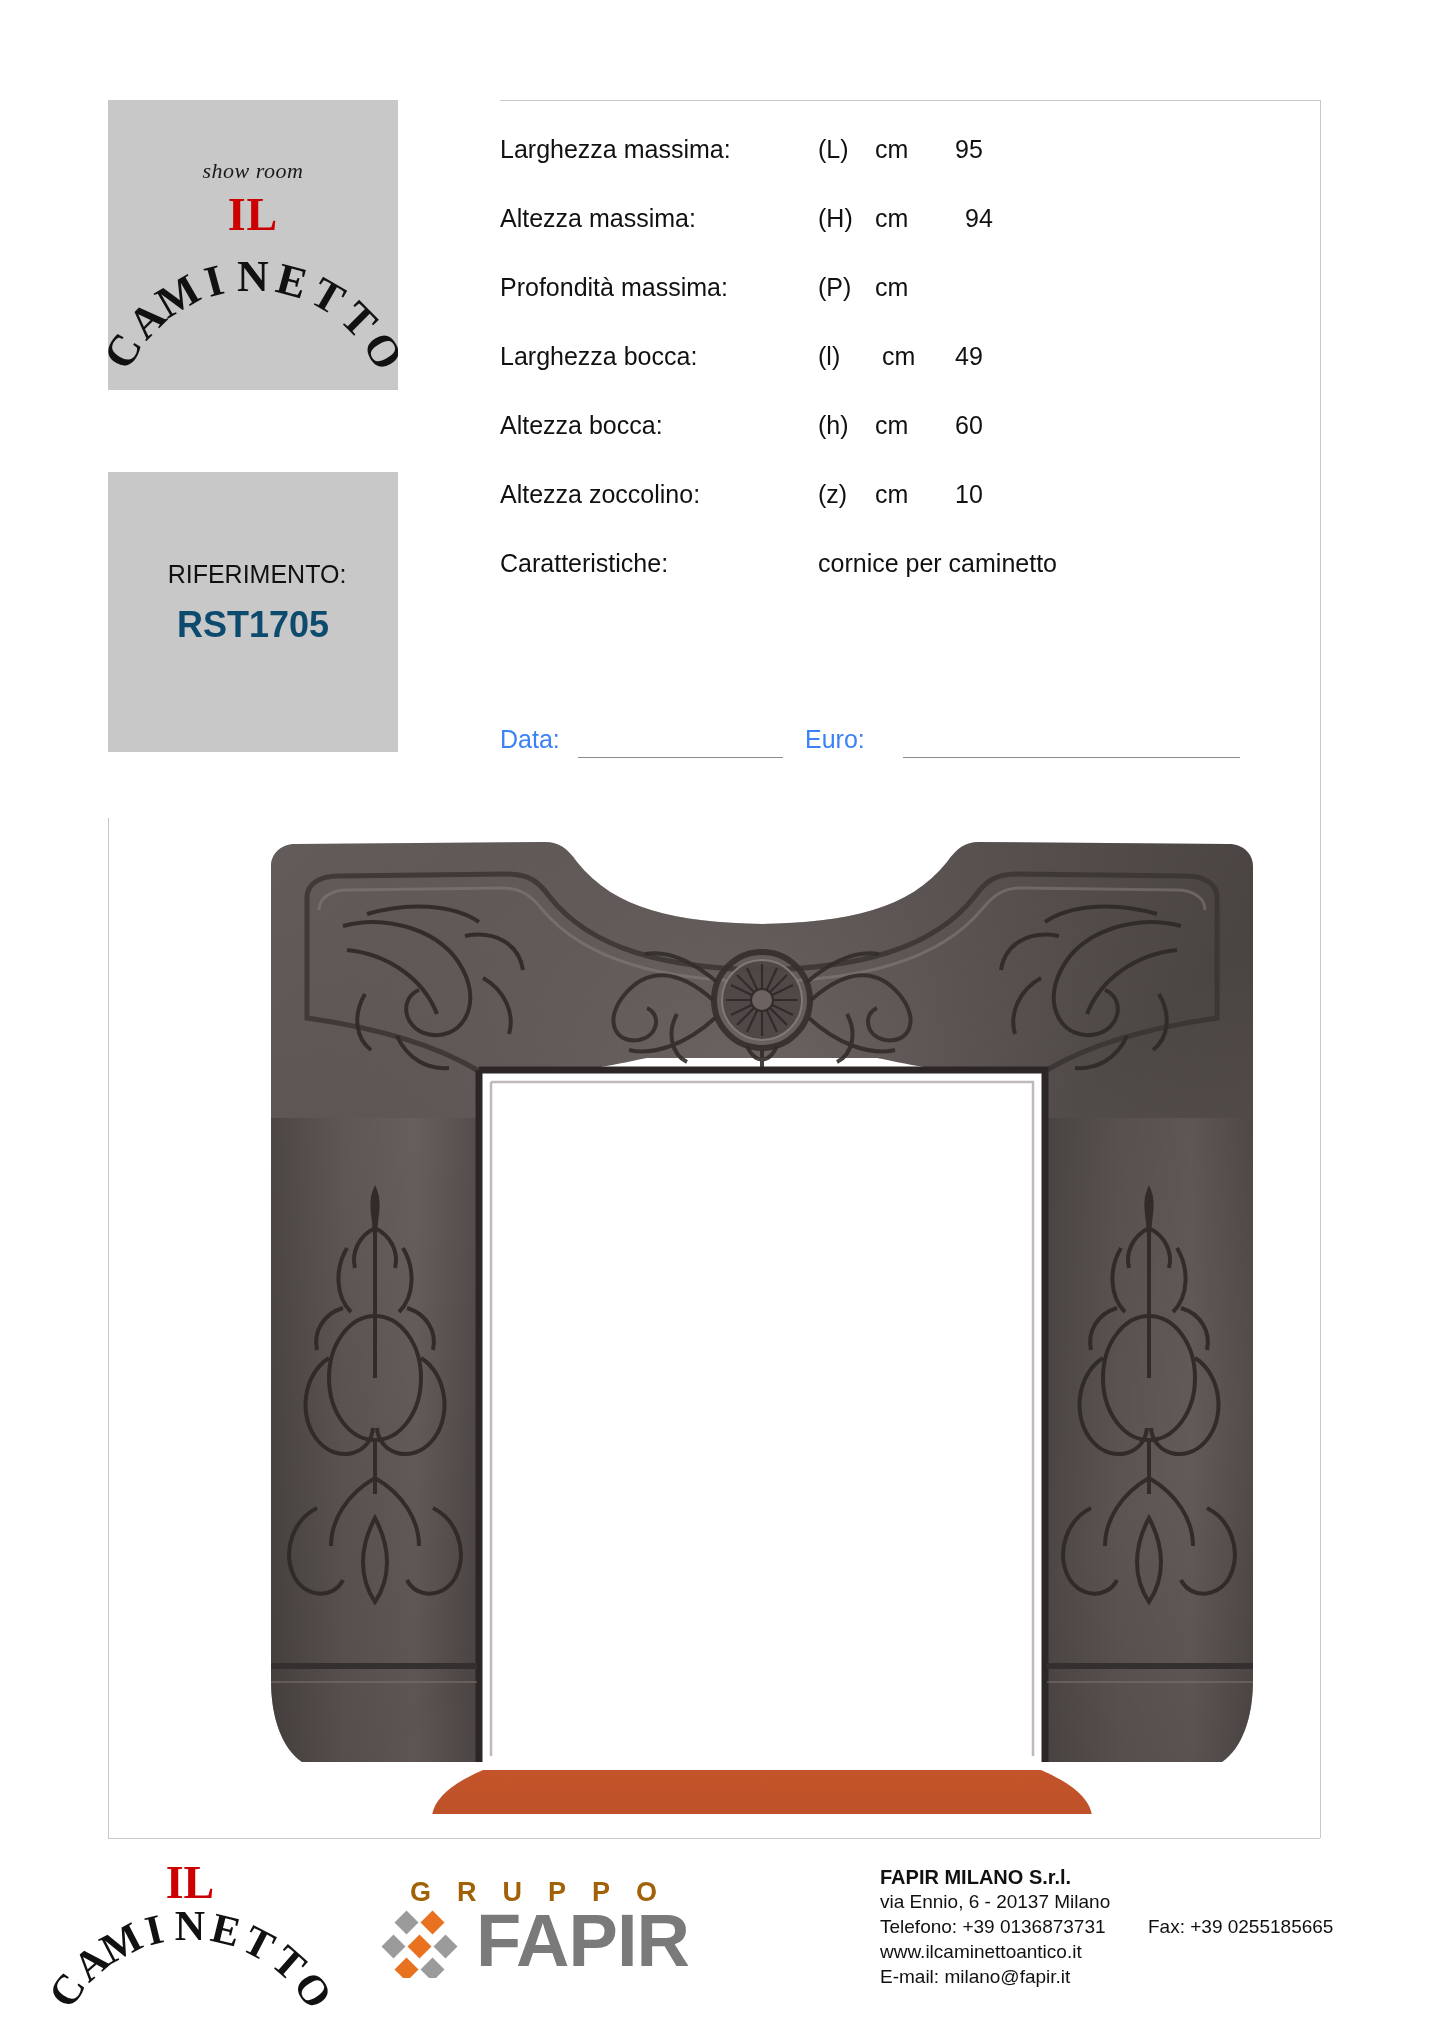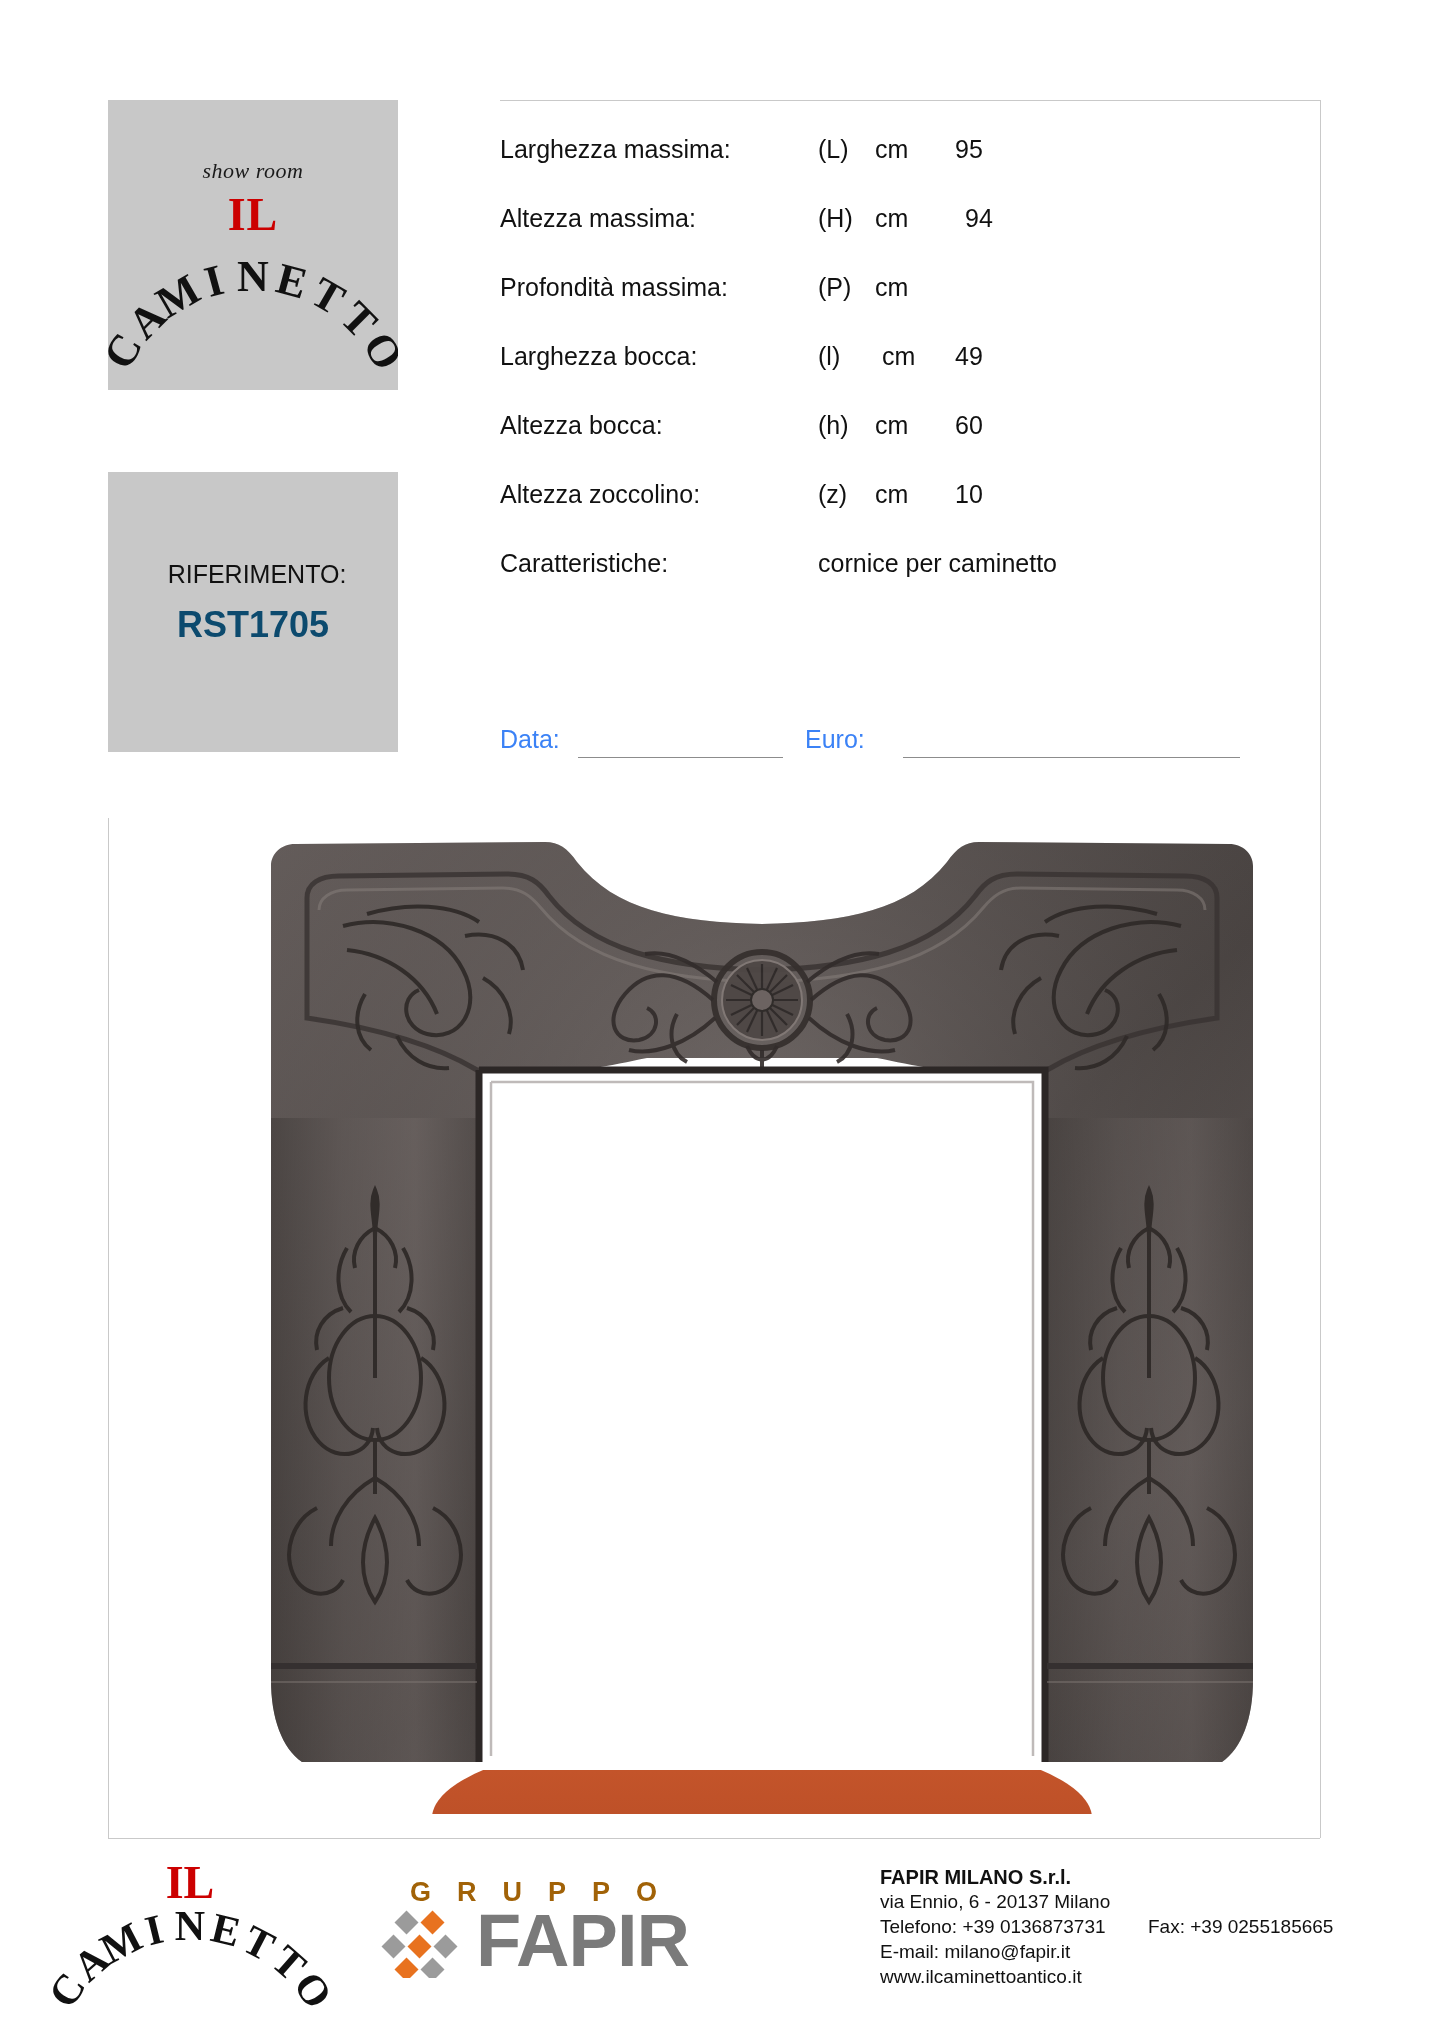--- a/index.html
+++ b/index.html
@@ -505,21 +505,21 @@
           <span class="c-left bold">FAPIR MILANO S.r.l.</span>
         </div>
       <div class="contact-row">
           <span class="c-left">via Ennio, 6 - 20137 Milano</span>
         </div>
       <div class="contact-row">
         <span class="c-left">Telefono: +39 0136873731</span>
         <span class="c-right">Fax: +39 0255185665</span>
       </div>
       <div class="contact-row">
+          <span class="c-left">www.ilcaminettoantico.it</span>
+        </div>
+      <div class="contact-row">
           <span class="c-left">E-mail: milano@fapir.it</span>
         </div>
-      <div class="contact-row">
-          <span class="c-left">www.ilcaminettoantico.it</span>
-        </div>
     </div>
   </div>
 
 </div>
 
 </body></html>

